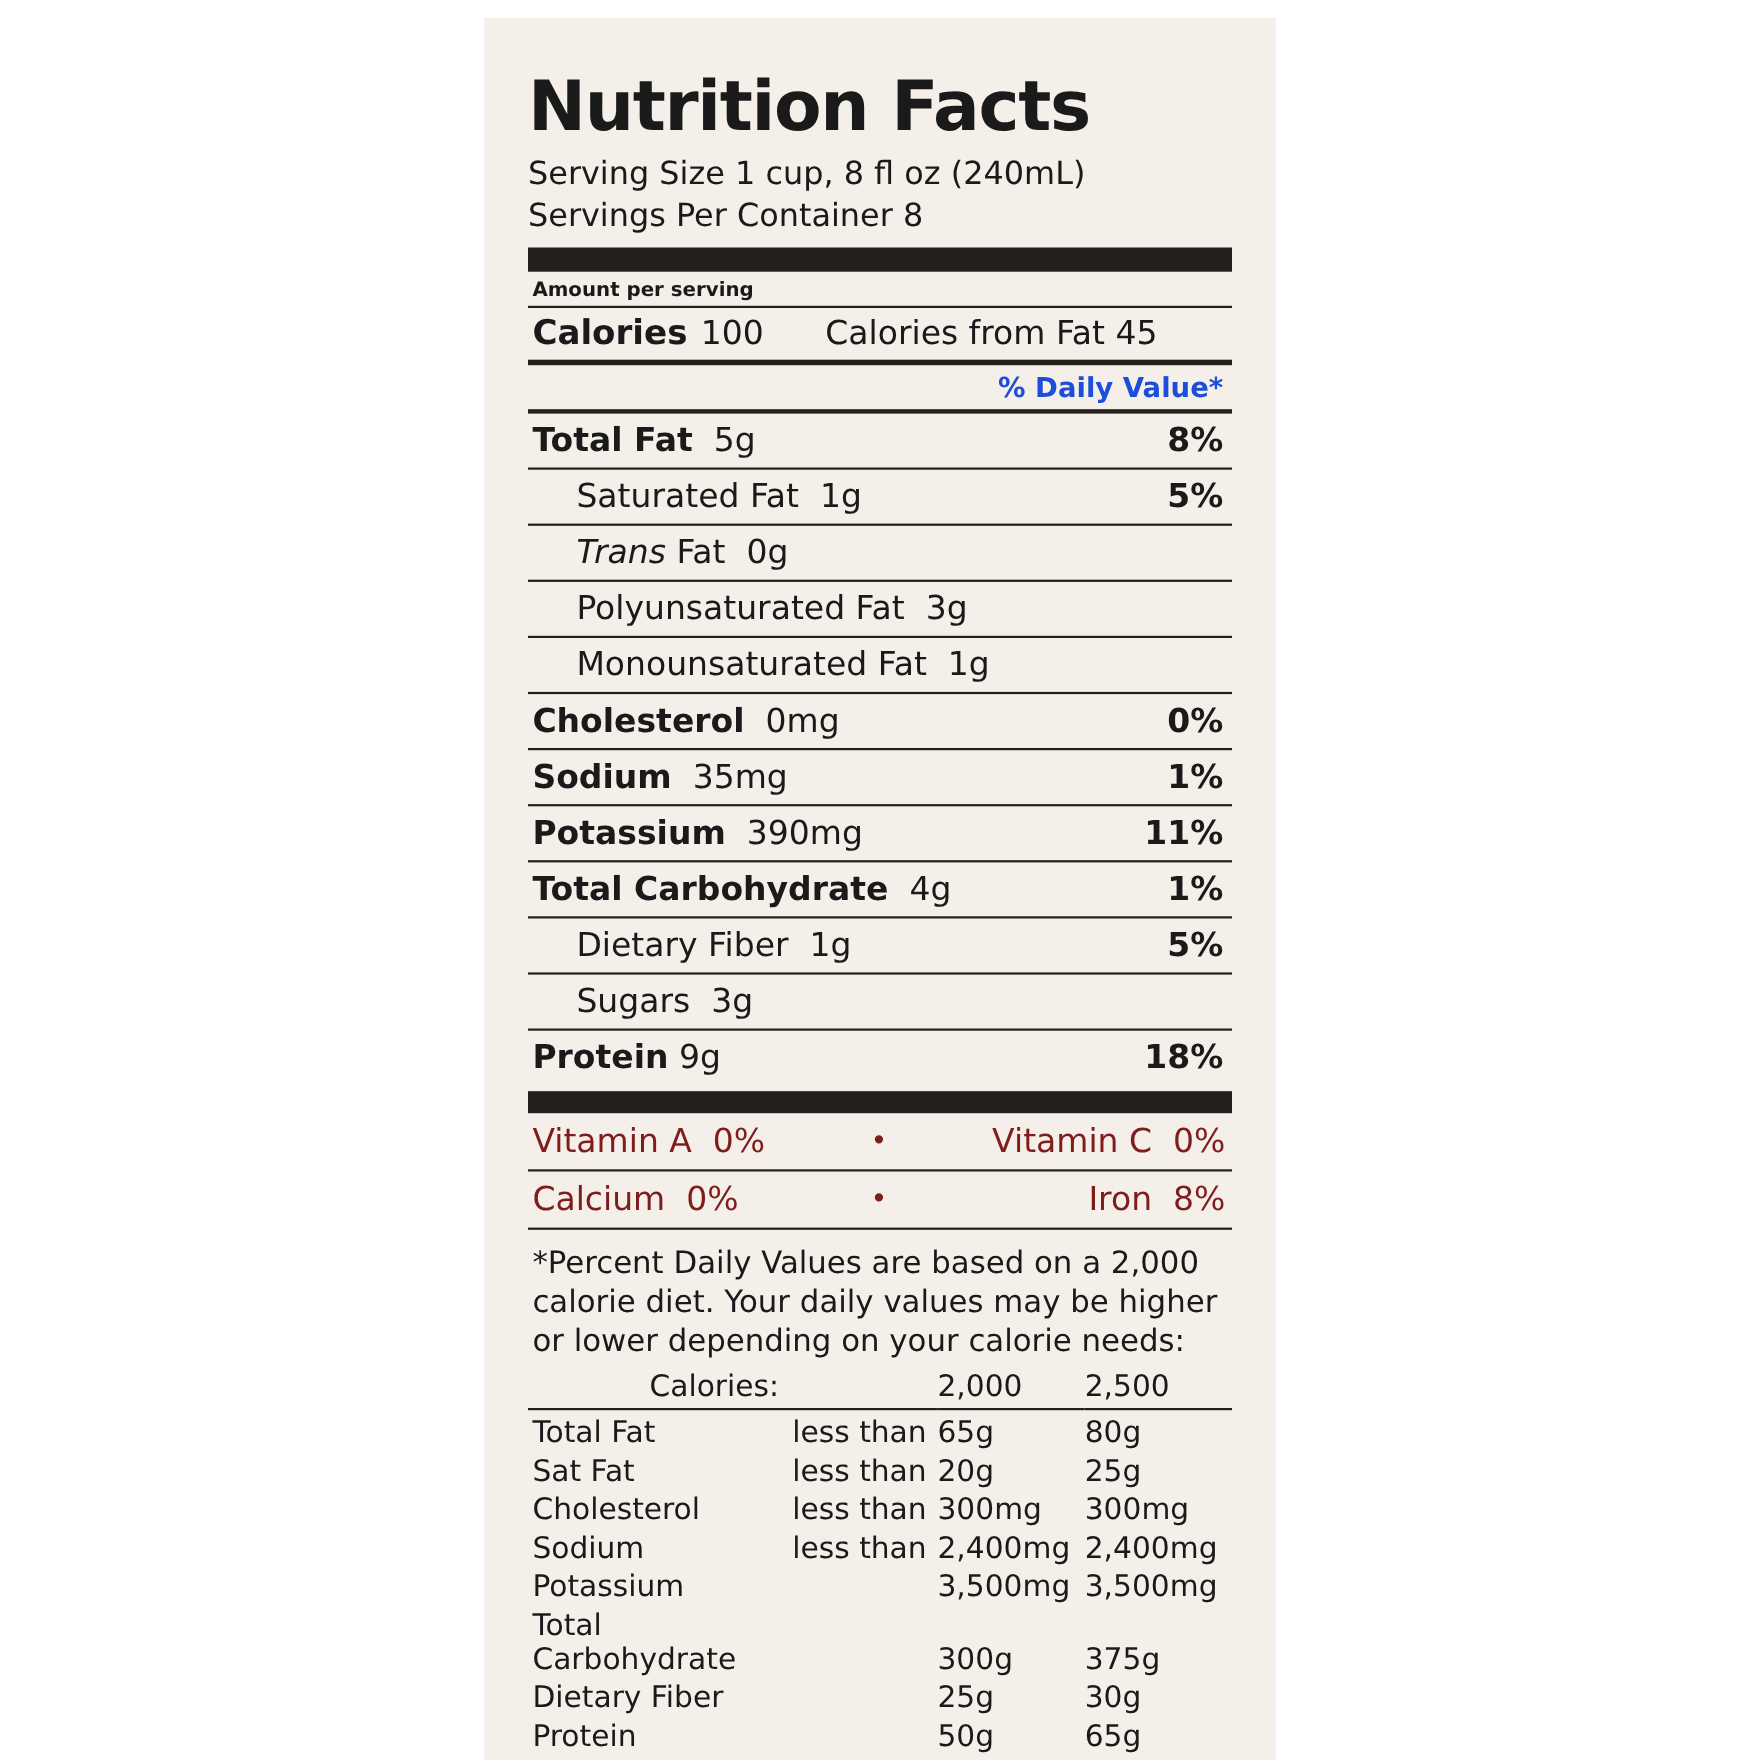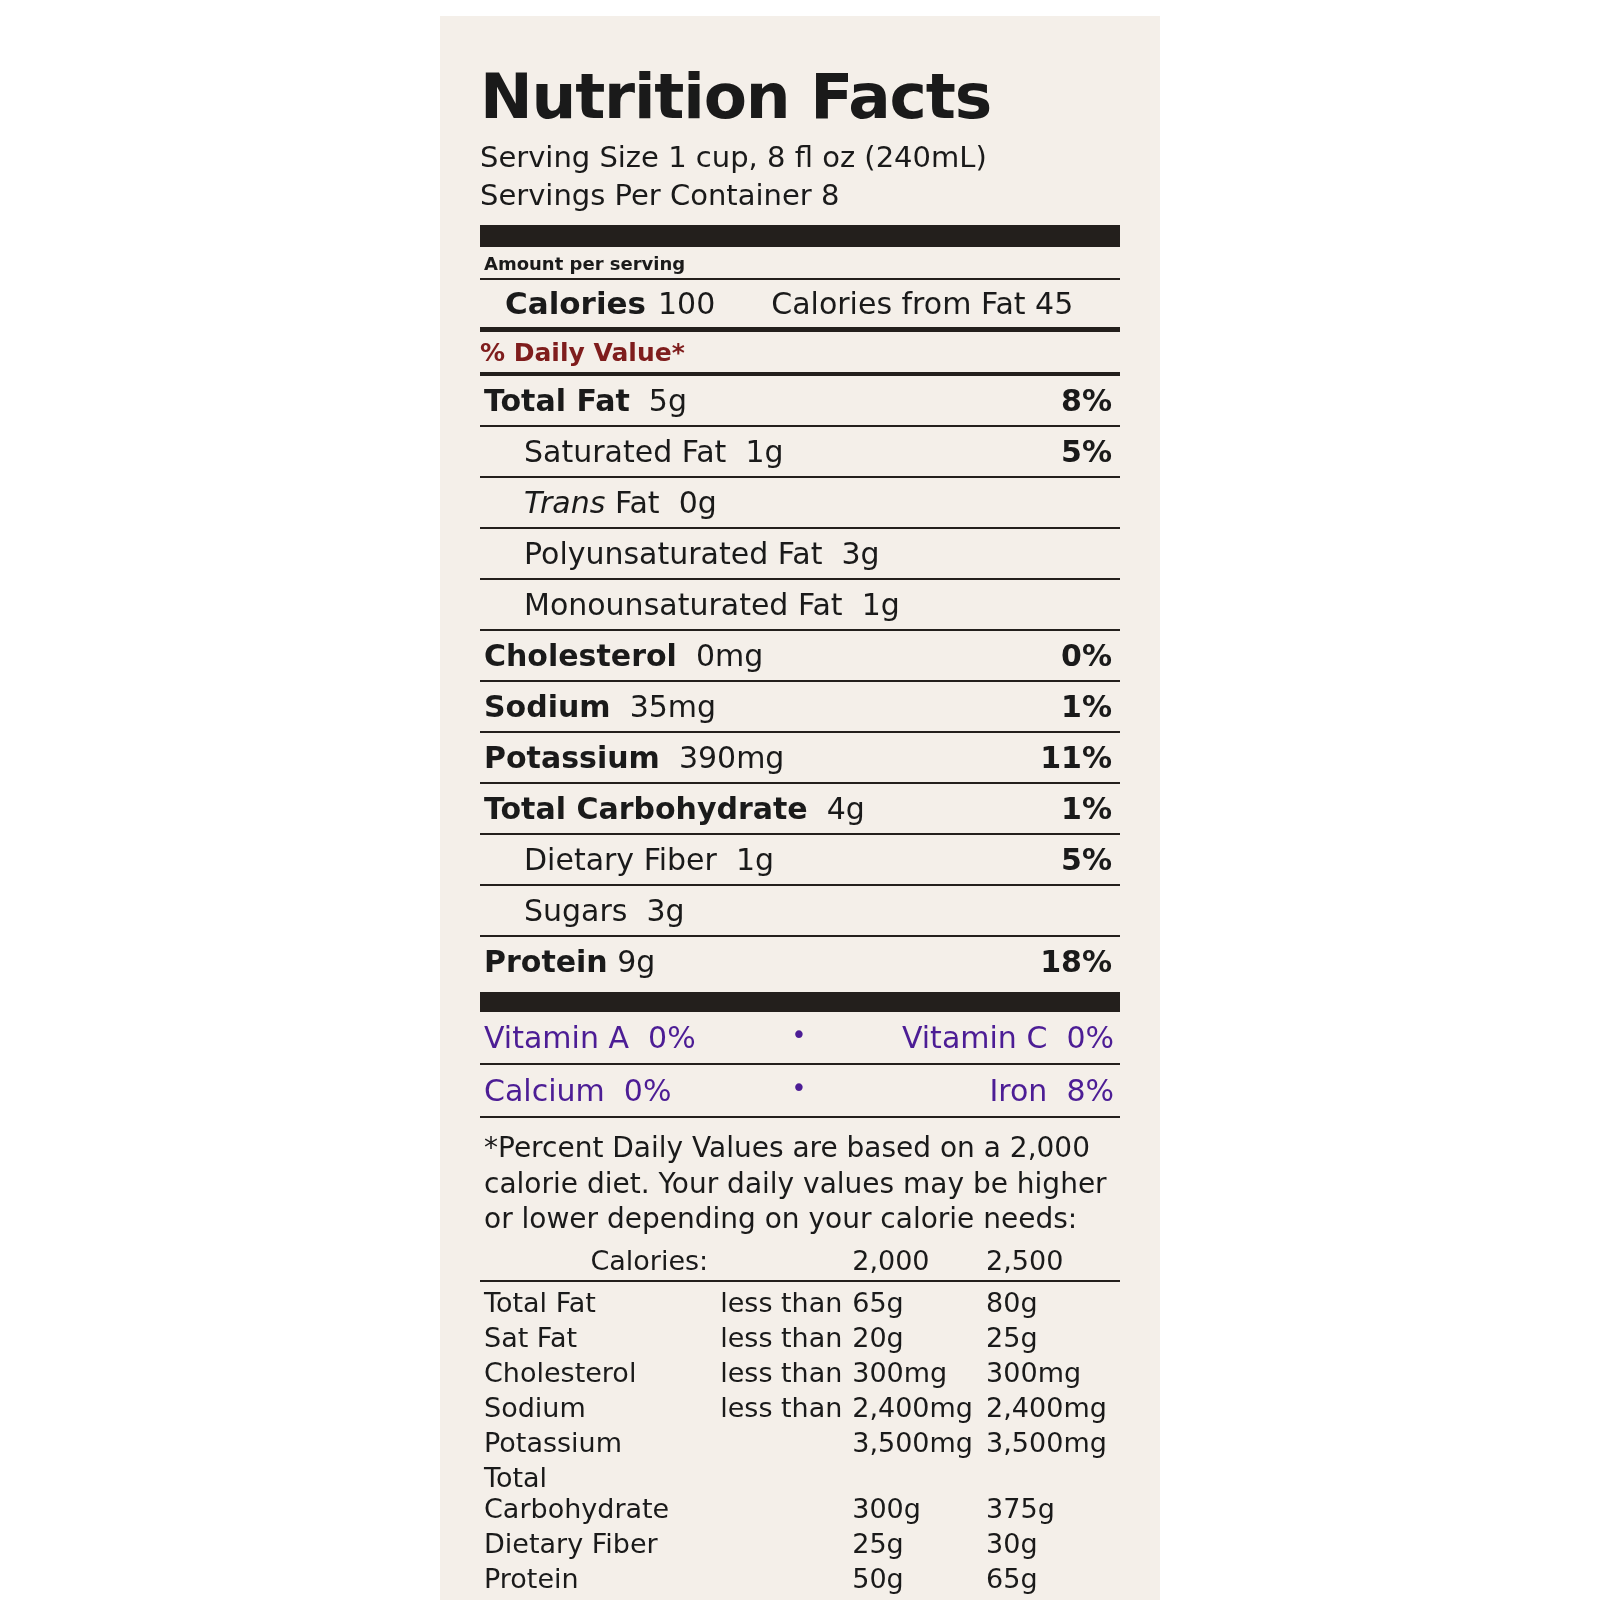--- a/index.html
+++ b/index.html
@@ -65,53 +65,52 @@
   .calories-row {
     display: flex;
     align-items: baseline;
     padding: 5px 0 6px 4px;
     font-size: 30px;
     color: #1a1a1a;
   }
   .calories-row .b {
     font-weight: bold;
     font-size: 31px;
-    margin-left: 21px;
   }
   .cal-gap {
     width: 56px;
   }
   .dv-row {
-    text-align: left;
+    text-align: right;
     font-size: 25px;
     font-weight: bold;
-    color: #7f1d1d;
+    color: #1d4ed8;
     padding: 6px 8px 5px 0;
   }
   .nrow {
     display: flex;
     justify-content: space-between;
     align-items: baseline;
     font-size: 30px;
     color: #1a1a1a;
     padding: 7px 8px 7px 4px;
     border-top: 2px solid #231f1c;
     text-align: center;
   }
   .nrow.first { border-top: 4px solid #231f1c; }
   .nrow .name { white-space: nowrap; }
   .nrow .name b { font-weight: bold; }
   .nrow .pct { font-weight: bold; font-size: 30px; }
   .indent { padding-left: 40px; }
   .ital { font-style: italic; }
   .vit-row {
     display: flex;
-    align-items: flex-start;
+    align-items: center;
     font-size: 30px;
-    color: #4c1d95;
+    color: #7f1d1d;
     padding: 8px 6px 8px 4px;
     border-top: 2px solid #231f1c;
   }
   .vit-row.no-top { border-top: none; }
   .vit-cell {
     flex: 1;
     white-space: nowrap;
   }
   .vit-cell.right { text-align: right; }
   .vit-dot {

